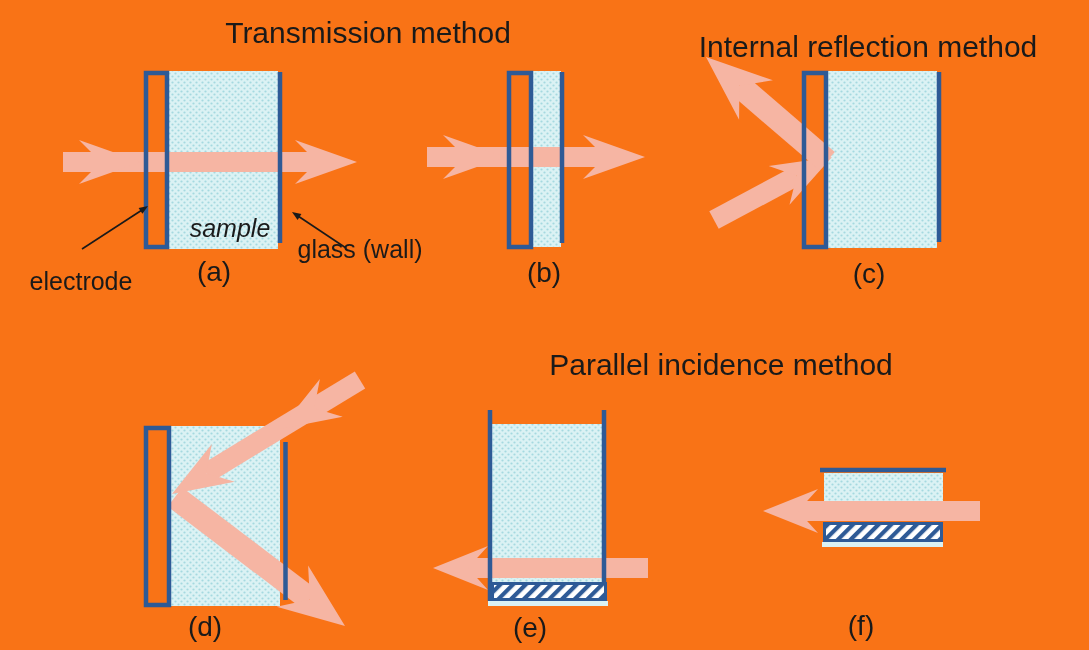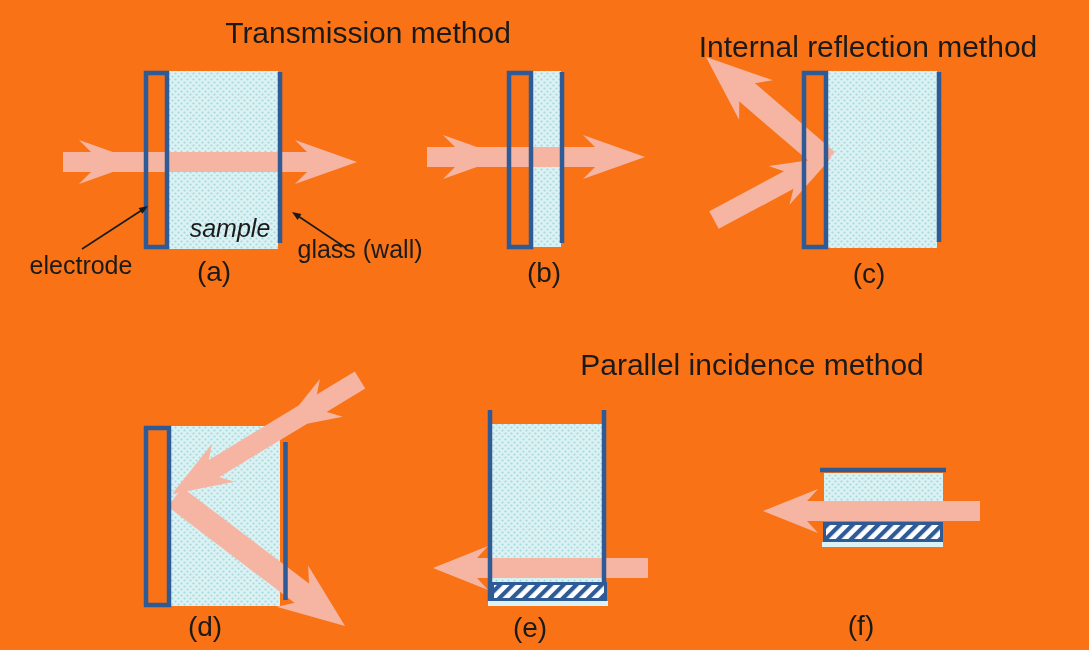--- a/index.html
+++ b/index.html
@@ -122,24 +122,24 @@
         <rect x="798" y="501" width="182" height="20"></rect>
         <polygon points="763,511 818,489 798,511 818,533"></polygon>
       </g>
       <line class="wall" x1="820" y1="470" x2="946" y2="470" stroke-width="4.5"></line>
       <rect class="hatch-rect" x="824.5" y="523.5" width="117" height="17"></rect>
     </g>
   </svg>
 
   <div class="t" style="left:368px;top:16px;">Transmission method</div>
   <div class="t" style="left:868px;top:1px;margin-top:29px;">Internal reflection method</div>
-  <div class="t" style="left:752px;top:348px;text-align:right;">Parallel incidence method</div>
+  <div class="t" style="left:721px;top:348px;text-align:right;">Parallel incidence method</div>
 
   <div class="t lbl" style="left:230px;top:215px;font-style:italic;">sample</div>
-  <div class="t lbl" style="left:81px;top:252px;">electrode</div>
+  <div class="t lbl" style="left:81px;top:268px;">electrode</div>
   <div class="t lbl" style="left:360px;top:236px;">glass (wall)</div>
 
   <div class="t cap" style="left:214px;top:257px;">(a)</div>
   <div class="t cap" style="left:544px;top:258px;">(b)</div>
   <div class="t cap" style="left:869px;top:259px;">(c)</div>
   <div class="t cap" style="left:205px;top:612px;">(d)</div>
   <div class="t cap" style="left:530px;top:613px;">(e)</div>
   <div class="t cap" style="left:861px;top:611px;">(f)</div>
 
 </div>

